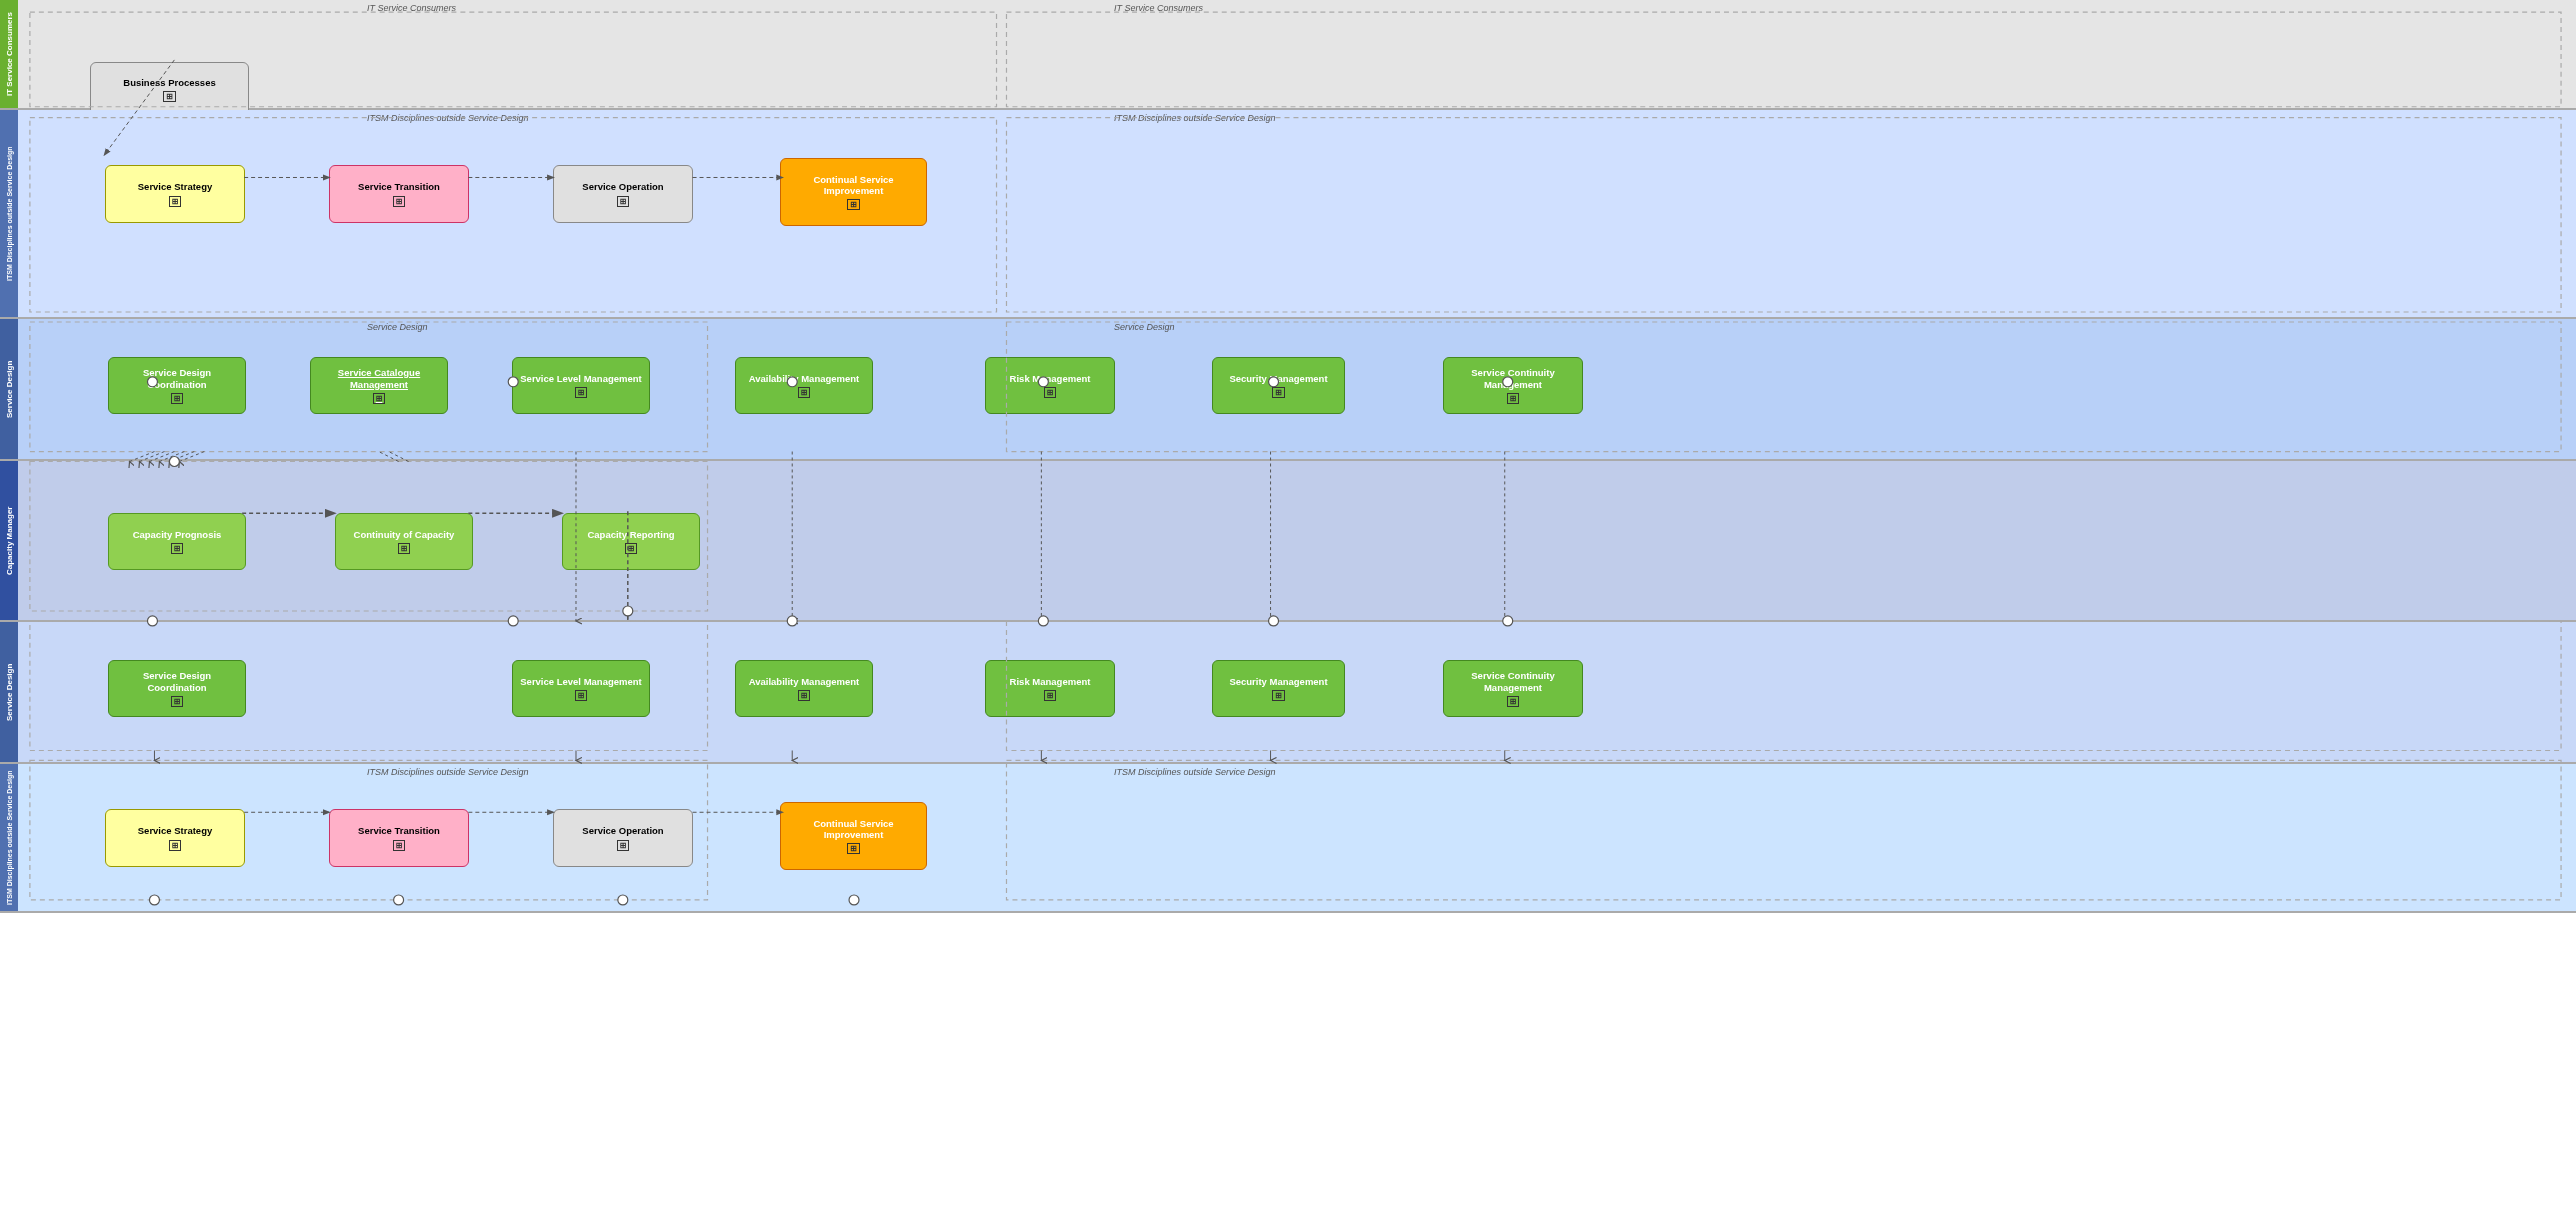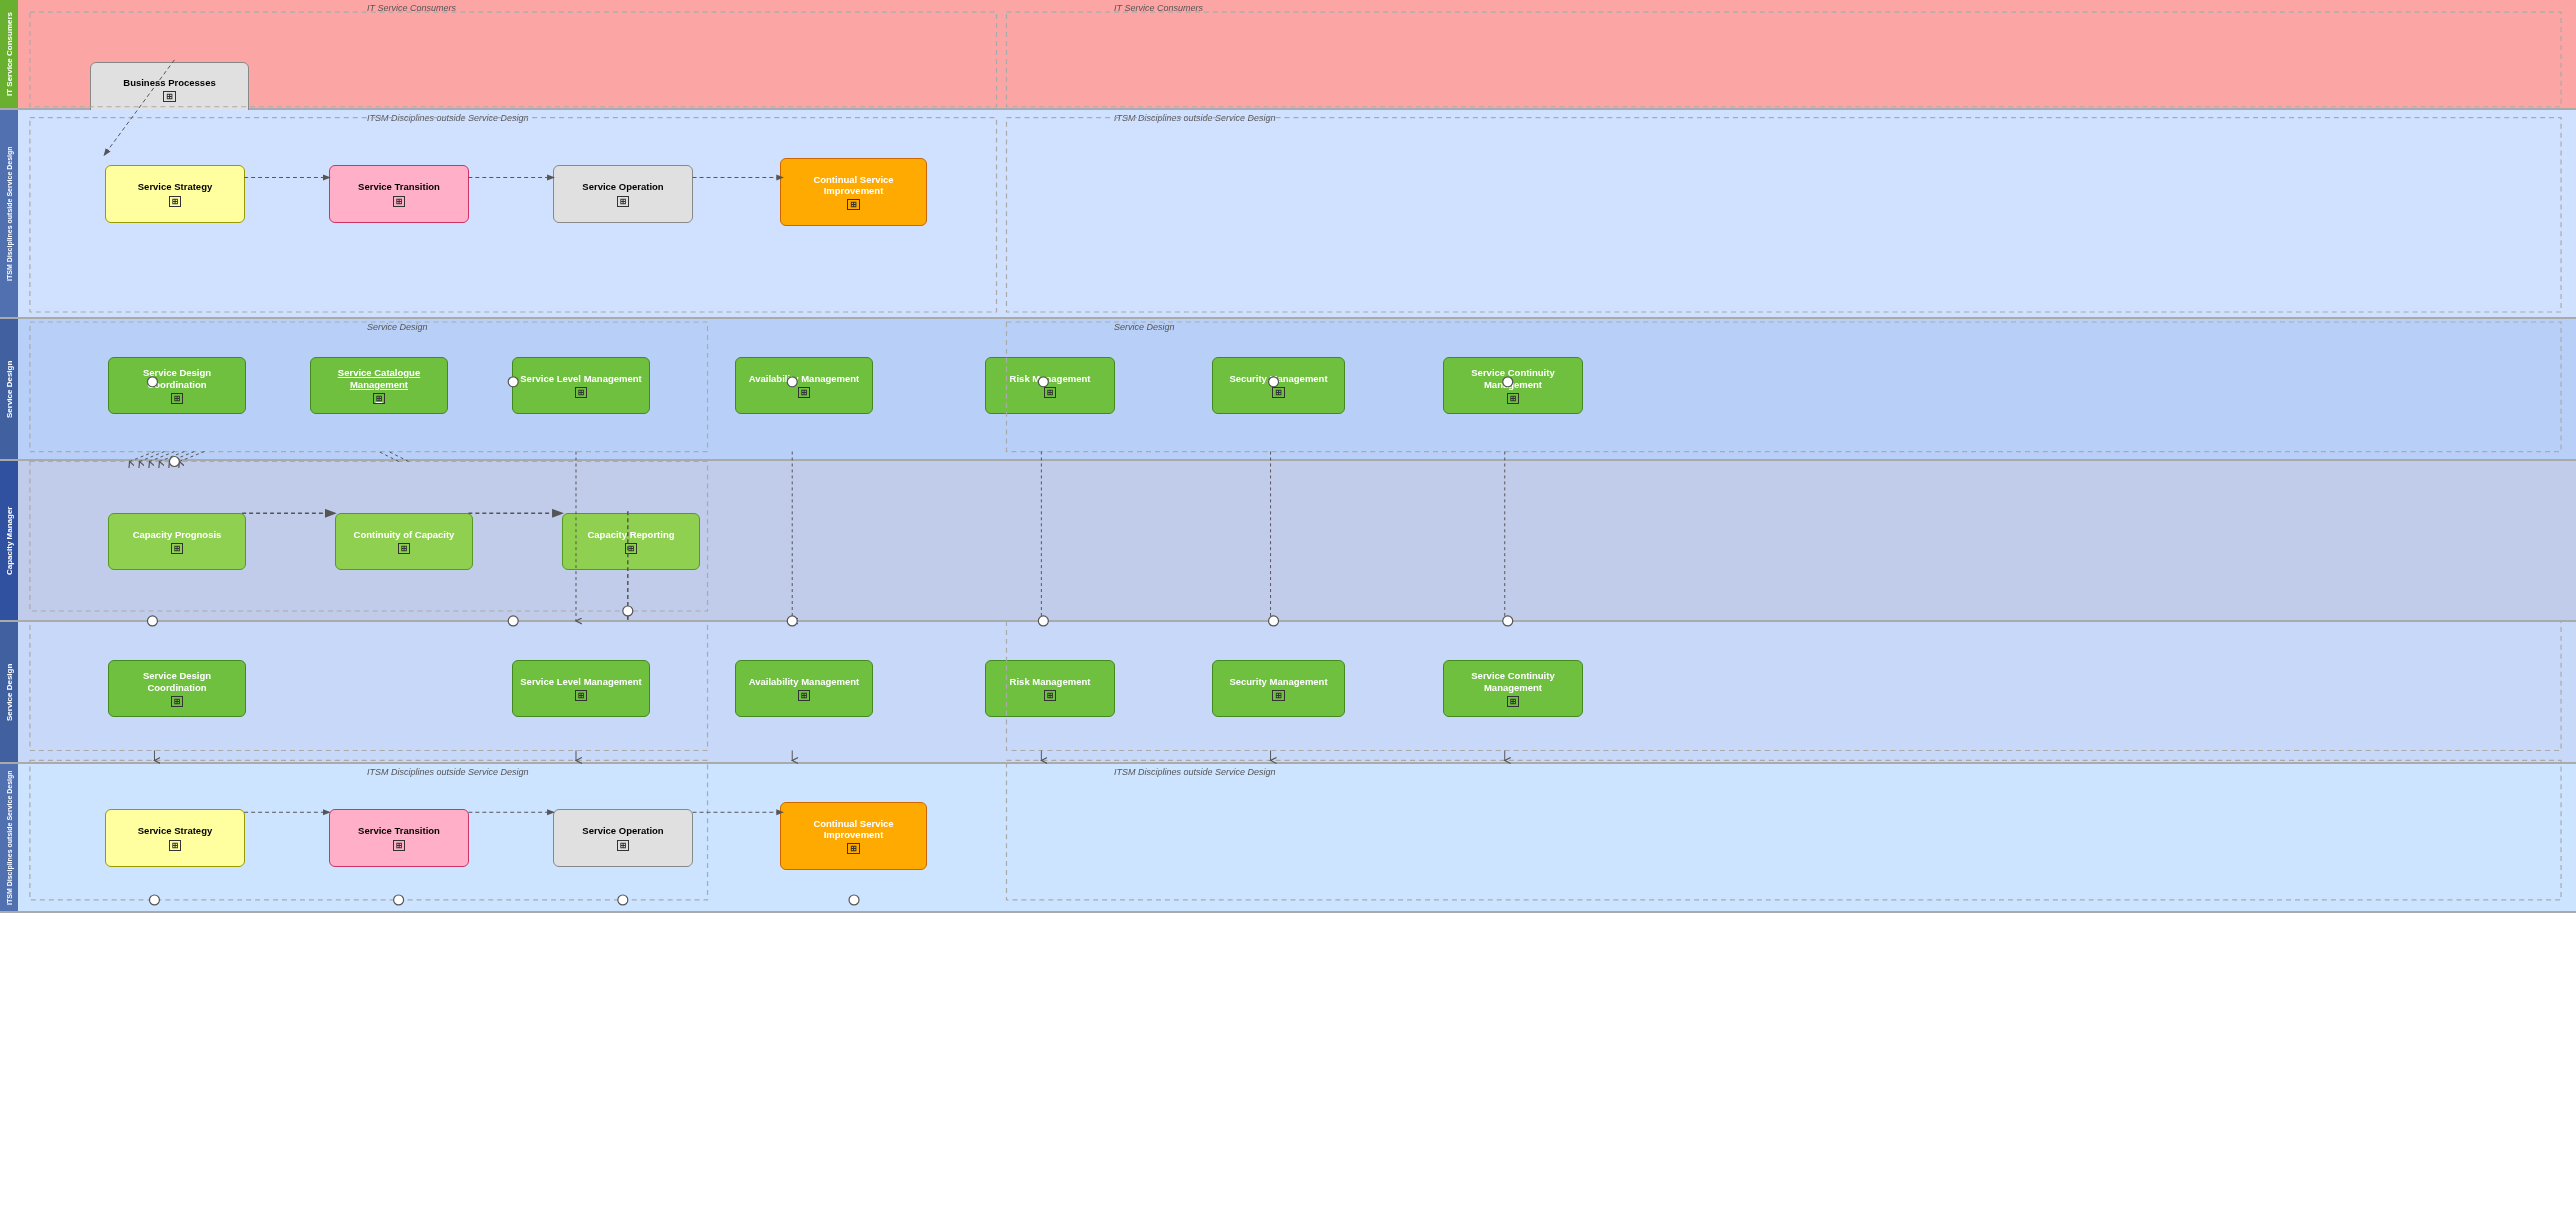--- a/index.html
+++ b/index.html
@@ -197,21 +197,21 @@
     <circle cx="630" cy="613" r="5" fill="white" stroke="#555" stroke-width="1.2"></circle>
     <line x1="630" y1="618" x2="630" y2="623" stroke="#555" stroke-width="1" stroke-dasharray="3,3"></line>
 
     <circle cx="155" cy="903" r="5" fill="white" stroke="#555" stroke-width="1.2"></circle>
     <circle cx="400" cy="903" r="5" fill="white" stroke="#555" stroke-width="1.2"></circle>
     <circle cx="625" cy="903" r="5" fill="white" stroke="#555" stroke-width="1.2"></circle>
     <circle cx="857" cy="903" r="5" fill="white" stroke="#555" stroke-width="1.2"></circle>
 
   </svg>
 
-  <div class="lane" id="lane-consumers" style="height:110px;background:#fca5a5;border-bottom:2px solid #aaa;">
+  <div class="lane" id="lane-consumers" style="height:110px;background:#e5e5e5;border-bottom:2px solid #aaa;">
     <div class="lane-label" style="background:#6ab030;color:#fff;width:18px;font-size:8px;">IT Service Consumers</div>
     <div style="flex:1;position:relative;">
       <span class="section-title" style="left:349px;">IT Service Consumers</span>
       <span class="section-title" style="left:1096px;">IT Service Consumers</span>
 
       <div class="proc-box box-gray" style="left:72px;top:22px;width:159px;height:55px;margin-top:40px;">
         <span class="box-label">Business Processes</span>
         <span class="expand-icon">⊞</span>
       </div>
     </div>

